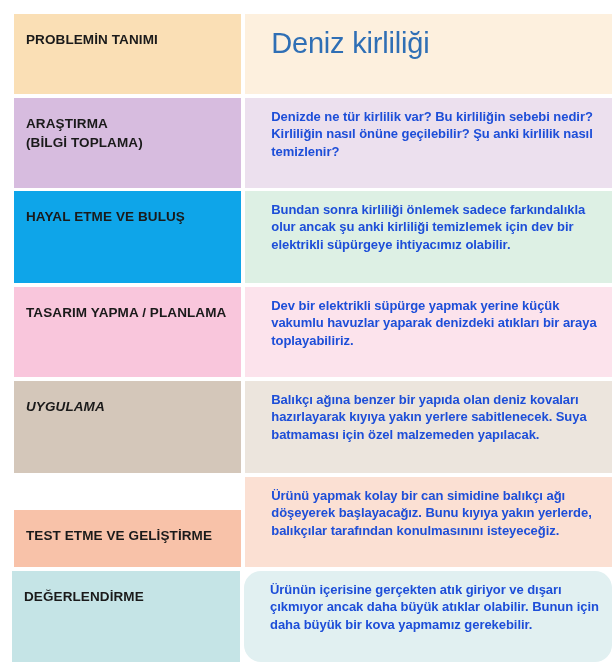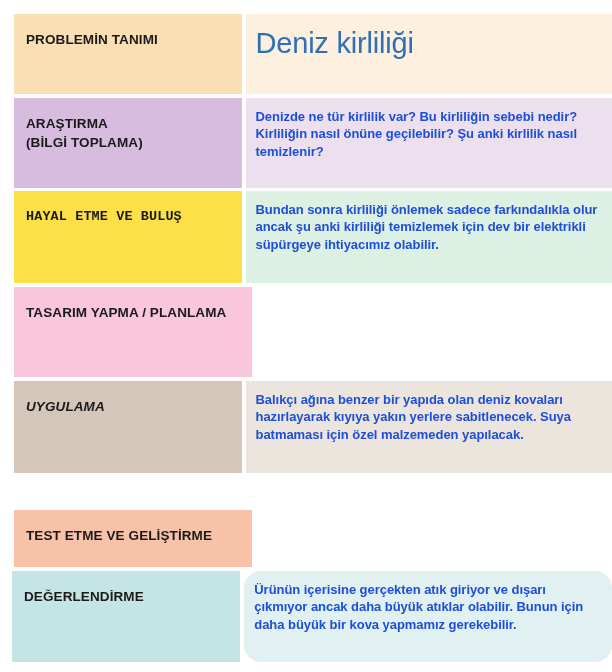--- a/index.html
+++ b/index.html
@@ -34,21 +34,21 @@
     align-items: flex-start;
     box-sizing: border-box;
     padding: 16px 10px 4px 12px;
   }
   .cell-body {
     width: 384px;
     margin-left: 4px;
     display: flex;
     align-items: flex-start;
     box-sizing: border-box;
-    padding: 10px 12px 6px 10px;
+    padding: 10px 12px 6px 26px;
   }
   .label-text {
     font-size: 13.5px;
     font-weight: bold;
     color: #1a1a1a;
     letter-spacing: 0.1px;
     line-height: 1.42;
     white-space: pre-line;
   }
   .body-text {
@@ -85,44 +85,50 @@
     <div class="row" style="top: 98px; height: 90px;">
       <div class="cell-label" style="background: rgb(215, 188, 223);">
         <div class="label-text">ARAŞTIRMA
 (BİLGİ TOPLAMA)</div>
       </div>
       <div class="cell-body" style="background: rgb(236, 224, 238);">
         <div class="body-text">Denizde ne tür kirlilik var? Bu kirliliğin sebebi nedir? Kirliliğin nasıl önüne geçilebilir? Şu anki kirlilik nasıl temizlenir?</div>
       </div>
     </div>
     <div class="row" style="top: 191px; height: 92px;">
-      <div class="cell-label" style="background: #fde047; font-family: Liberation Mono, monospace;">
+      <div class="cell-label" style="background: #0ea5e9;">
         <div class="label-text">HAYAL ETME VE BULUŞ</div>
       </div>
       <div class="cell-body" style="background: rgb(221, 240, 228);">
         <div class="body-text">Bundan sonra kirliliği önlemek sadece farkındalıkla olur ancak şu anki kirliliği temizlemek için dev bir elektrikli süpürgeye ihtiyacımız olabilir.</div>
       </div>
     </div>
     <div class="row" style="top: 287px; height: 90px;">
       <div class="cell-label" style="background: rgb(249, 198, 220);">
         <div class="label-text">TASARIM YAPMA / PLANLAMA</div>
+      </div>
+      <div class="cell-body" style="background: rgb(252, 227, 236);">
+        <div class="body-text">Dev bir elektrikli süpürge yapmak yerine küçük vakumlu havuzlar yaparak denizdeki atıkları bir araya toplayabiliriz.</div>
       </div>
     </div>
     <div class="row" style="top: 381px; height: 92px;">
       <div class="cell-label" style="background: rgb(212, 199, 186); font-style: italic;">
         <div class="label-text">UYGULAMA</div>
       </div>
       <div class="cell-body" style="background: rgb(236, 229, 221);">
         <div class="body-text">Balıkçı ağına benzer bir yapıda olan deniz kovaları hazırlayarak kıyıya yakın yerlere sabitlenecek. Suya batmaması için özel malzemeden yapılacak.</div>
       </div>
     </div>
     <div class="row" style="top: 477px; height: 90px;">
       <div class="cell-label" style="background: rgb(248, 194, 169); margin-top: 33px;">
         <div class="label-text">TEST ETME VE GELİŞTİRME</div>
       </div>
+      <div class="cell-body" style="background: rgb(251, 224, 211);">
+        <div class="body-text">Ürünü yapmak kolay bir can simidine balıkçı ağı döşeyerek başlayacağız. Bunu kıyıya yakın yerlerde, balıkçılar tarafından konulmasınını isteyeceğiz.</div>
+      </div>
     </div>
     <div class="row" style="top: 571px; height: 91px;">
       <div class="cell-label" style="background: rgb(197, 228, 230); margin-left: 12px;">
         <div class="label-text">DEĞERLENDİRME</div>
       </div>
       <div class="cell-body" style="background: rgb(225, 240, 241); border-radius: 17px;">
         <div class="body-text">Ürünün içerisine gerçekten atık giriyor ve dışarı çıkmıyor ancak daha büyük atıklar olabilir. Bunun için daha büyük bir kova yapmamız gerekebilir.</div>
       </div>
     </div>
   </div>

